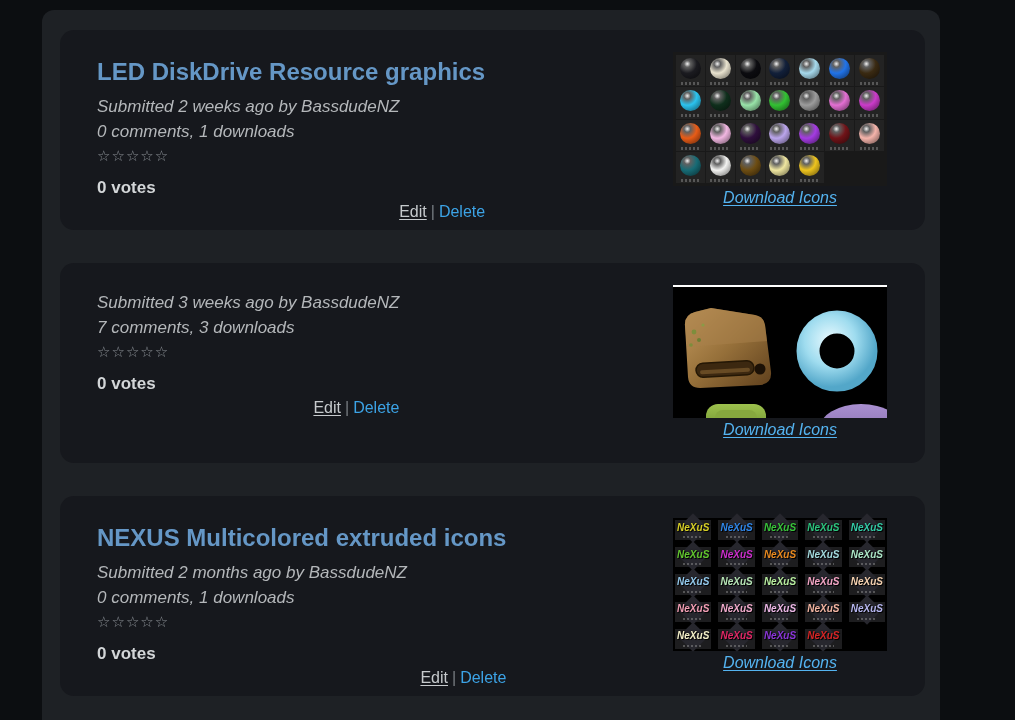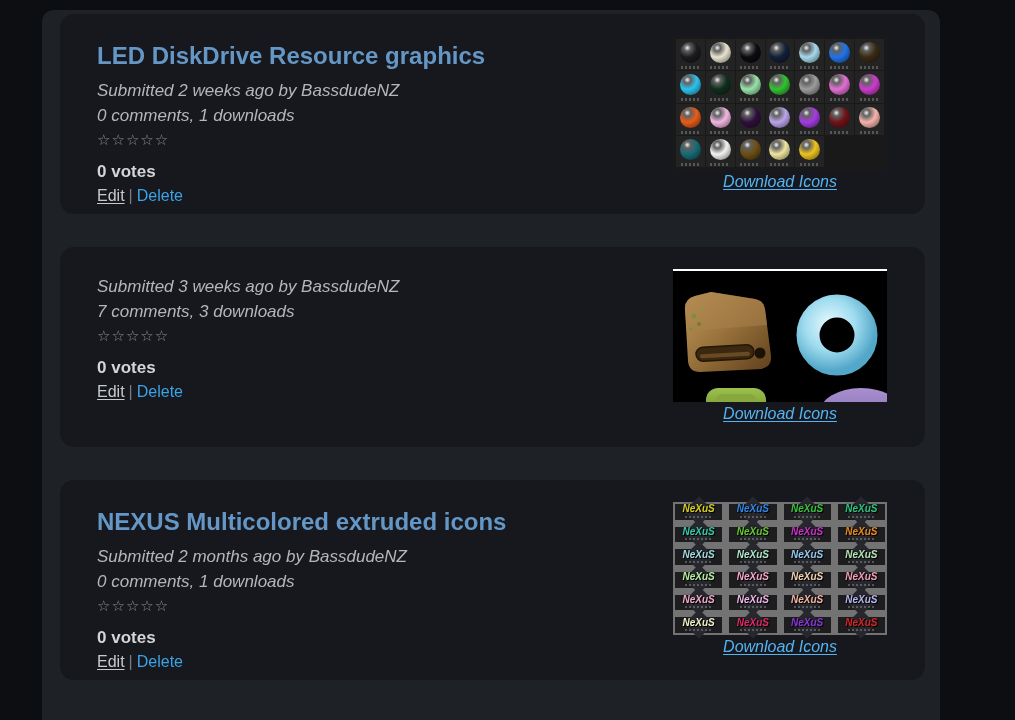--- a/index.html
+++ b/index.html
@@ -4,36 +4,36 @@
 <style>
   * { margin:0; padding:0; box-sizing:border-box; }
   html,body { background:#0c0e11; }
   .page {
     position:relative; width:1015px; height:720px; overflow:hidden;
     background:#0c0e11; font-family:"Liberation Sans", sans-serif;
   }
   .container {
     position:absolute; left:42px; top:10px; width:898px; height:710px;
     background:#1e2125; border-radius:12px 12px 0 0;
-    padding:4px 15px 0 18px;
+    padding:20px 15px 0 18px;
   }
   .card {
     width:865px; height:200px; background:#16181d; border-radius:14px;
     padding:22px 38px 0 37px; margin-bottom:33px;
     display:flex; justify-content:space-between;
   }
   .card-left { margin-top:5px; }
   .title {
     font-size:24px; font-weight:600; color:#6597c6; line-height:30px;
     margin-bottom:7px; cursor:pointer;
   }
   .meta { font-size:17px; color:#b4b7ba; line-height:25px;font-style:italic; }
   .stars { font-size:15px; color:#878c92; line-height:17px; margin-top:3px; letter-spacing:1px; }
   .votes { font-size:17px; font-weight:700; color:#d3d6d8; line-height:24px; margin-top:12px; }
-  .actions { font-size:16px; line-height:22px; margin-top:1px; }
+  .actions { font-size:16px; line-height:22px; margin-top:1px;text-align:right; }
   .edit { color:#c6cacd; text-decoration:underline; text-underline-offset:2px; cursor:pointer; }
   .sep { color:#787d82; margin:0 4px; }
   .delete { color:#3ca3e6; text-decoration:none; cursor:pointer; }
   .card-right { width:214px; text-align:center; flex:none;font-style:italic; }
   .download {
     display:inline-block; margin-top:3px; font-size:16px; color:#54b3f0;
     text-decoration:underline; text-underline-offset:2px; cursor:pointer;
   }
   
   .orb-grid {
@@ -41,22 +41,22 @@
     display:grid; grid-template-columns:repeat(7,1fr); gap:1px; cursor:pointer;
   }
   .orb-cell { background:#232323; padding-top:2px; }
   .orb { width:21px; height:21px; border-radius:50%; margin:1px auto 0; }
   .cap {
     height:3px; width:68%; margin:3px auto 0; opacity:.5;
     background:repeating-linear-gradient(90deg,#8a8a8a 0 2px,transparent 2px 4px);
   }
   
   .nexus-grid {
-    width:214px; height:133px; background:#737373; padding:2px;
-    display:grid; grid-template-columns:repeat(4,1fr); gap:7px; cursor:pointer;
+    width:214px; height:133px; background:#000000; padding:2px;
+    display:grid; grid-template-columns:repeat(5,1fr); gap:7px; cursor:pointer;
   }
   .ntile { position:relative; background:#1d1d1f; display:flex; align-items:center; justify-content:center; }
   .ndia { position:absolute; left:50%; top:42%; width:21px; height:21px;
     transform:translate(-50%,-50%) rotate(45deg); background:#27272e; }
   .ntxt { position:relative; z-index:1; font-size:10px; font-weight:800; margin-top:-6px;
     text-shadow:1px 1px 0 rgba(0,0,0,.9), 0 0 2px rgba(0,0,0,.6); letter-spacing:0; }
   .ncap { position:absolute; bottom:2px; left:22%; right:22%; height:2px; opacity:.45;
     background:repeating-linear-gradient(90deg,#9a9a9a 0 2px,transparent 2px 4px); }
   .thumb-svg { display:block; cursor:pointer; }
 </style>

